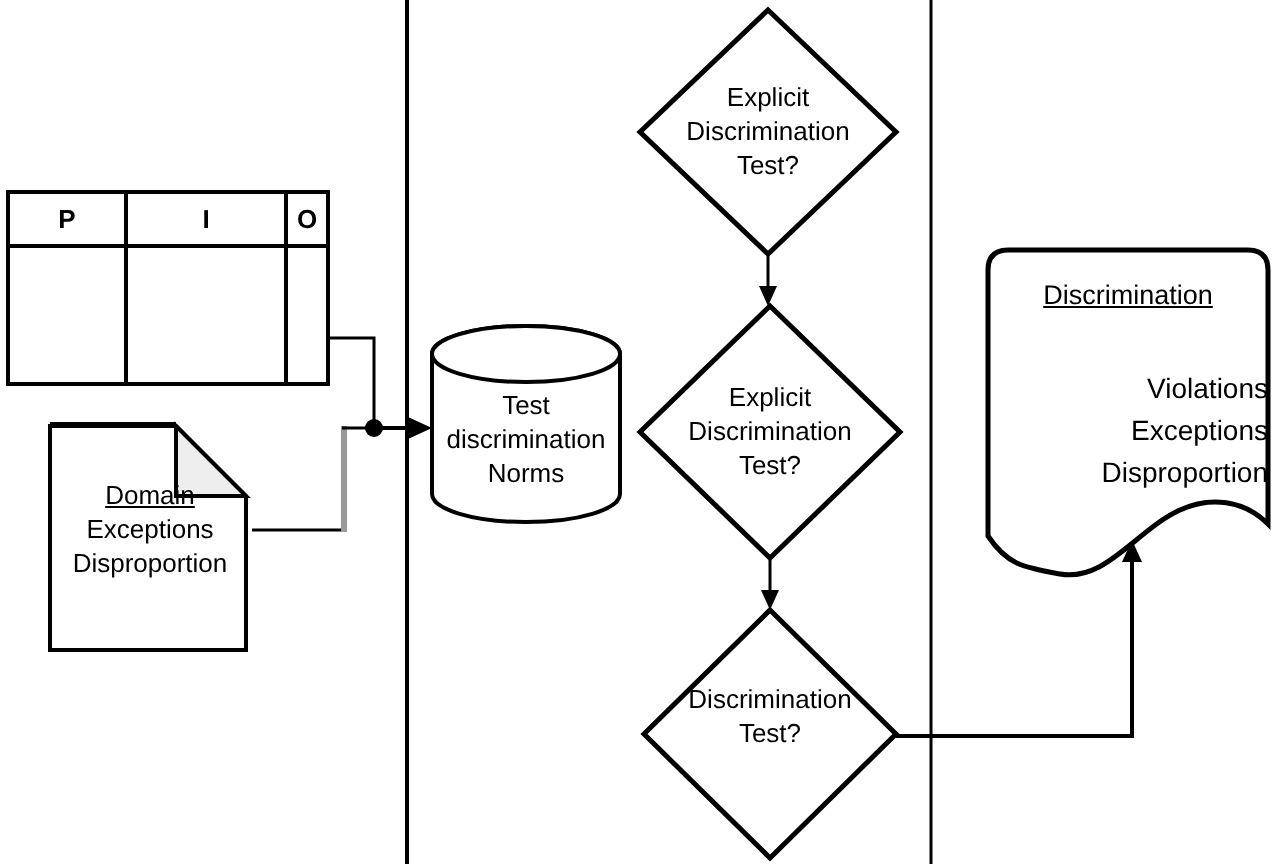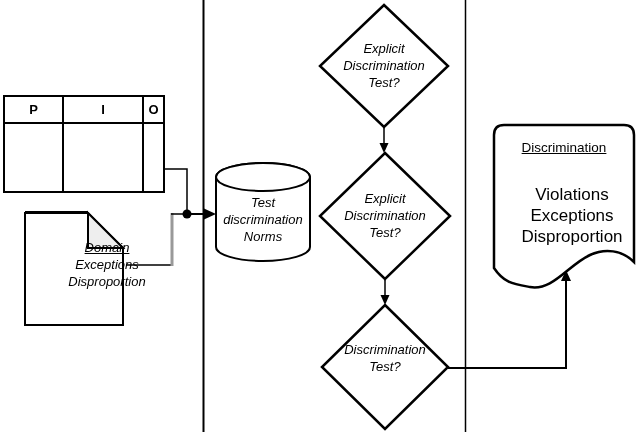--- a/index.html
+++ b/index.html
@@ -34,36 +34,35 @@
     text-align: center;
     vertical-align: middle;
   }
 
   .label {
     position: absolute;
     text-align: center;
     font-size: 13px;
     line-height: 17px;
     white-space: nowrap;
-    font-style: italic;
   }
   .underlined { text-decoration: underline; }
 
   .report-title {
     position: absolute;
     left: 494px; top: 138px; width: 140px;
     text-align: center;
     font-size: 13.5px; line-height: 19px;
     font-weight: normal;
   }
   .report-items {
     position: absolute;
     left: 510px; top: 184px; width: 124px;
-    text-align: center;
-    font-size: 17px; line-height: 21px;
+    text-align: right;
+    font-size: 14px; line-height: 21px;
   }
 </style>
 </head>
 <body>
 
 <div class="stage">
 
   <svg width="636" height="432" viewBox="0 0 636 432">
 
     <line x1="203.5" y1="0" x2="203.5" y2="432" stroke="#000" stroke-width="2"></line>
@@ -122,21 +121,21 @@
       <th>O</th>
     </tr>
     <tr>
       <td></td>
       <td></td>
       <td></td>
     </tr>
   </tbody>
     </table>
 
-  <div class="label" style="left:25px; top:239px; width:100px;padding-left:32px;">
+  <div class="label" style="left:25px; top:239px; width:100px;">
     <div class="underlined">Domain</div>
     <div>Exceptions</div>
     <div>Disproportion</div>
   </div>
 
   <div class="label" style="left:214px; top:194px; width:98px;">
     <div>Test</div>
     <div>discrimination</div>
     <div>Norms</div>
   </div>

